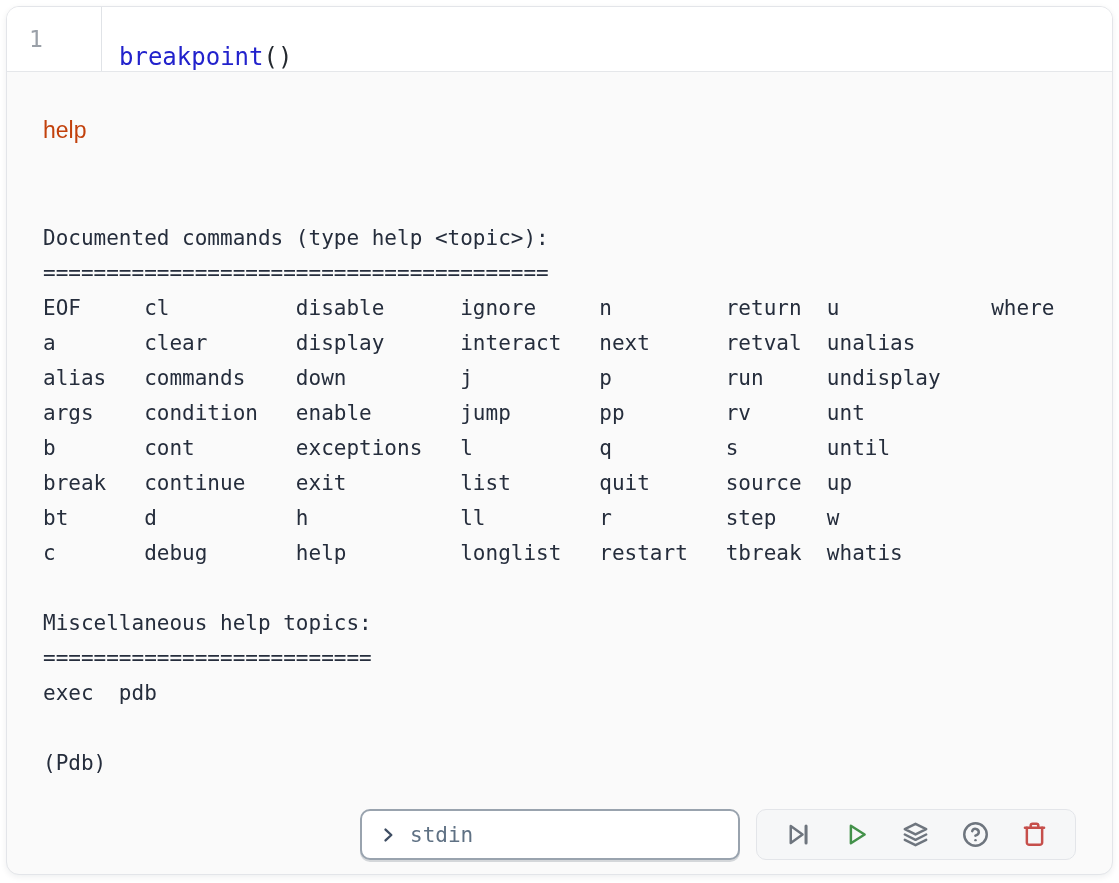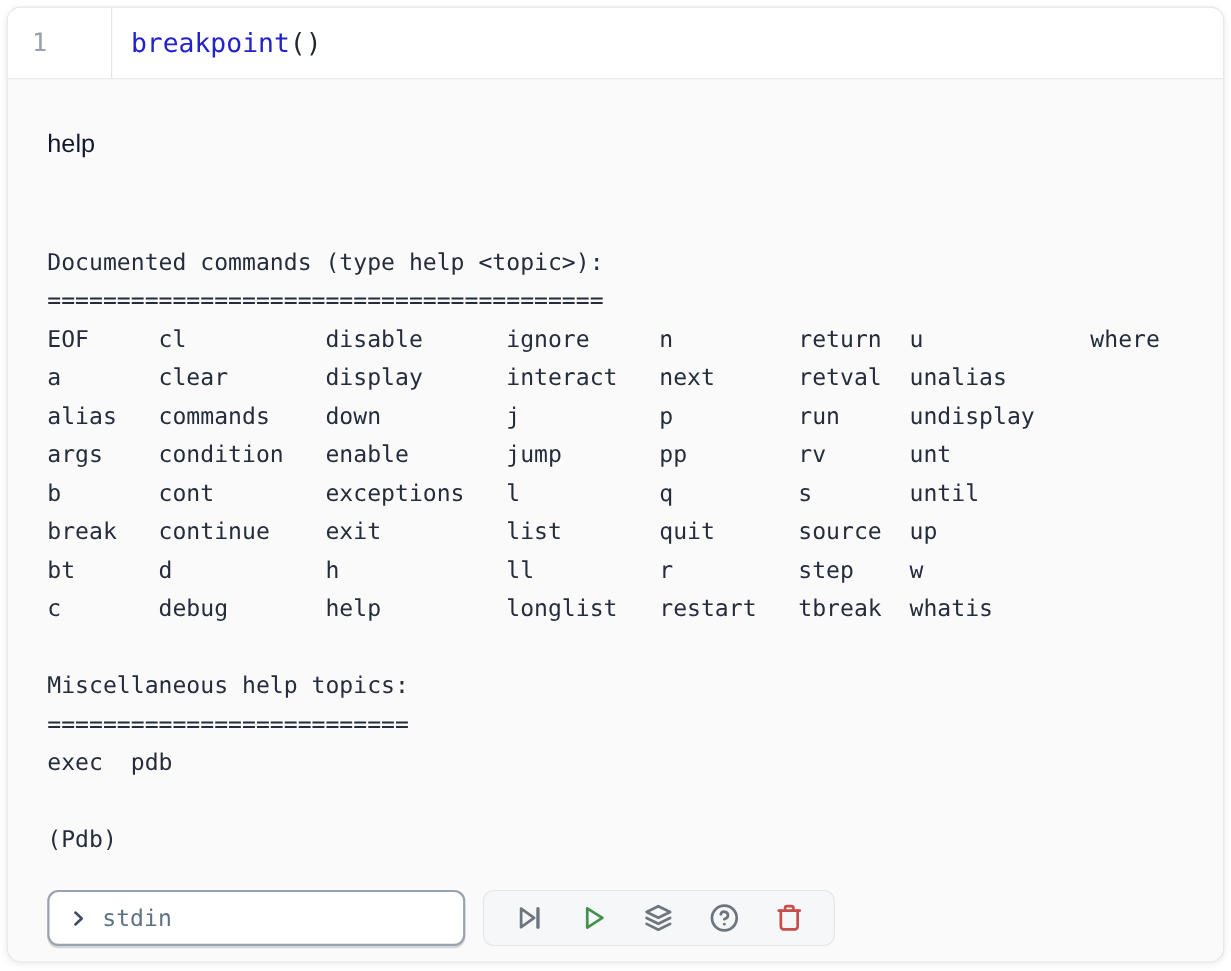--- a/index.html
+++ b/index.html
@@ -35,48 +35,49 @@
     width: 95px;
     padding-left: 22px;
     display: flex;
     align-items: center;
     border-right: 1px solid #e0e3e7;
     color: #9aa0a8;
     font: 23px "DejaVu Sans Mono", monospace;
   }
   .code-line {
     display: flex;
-    align-items: center;
+    align-items: flex-end;
     padding-left: 17px;
     font: 24px "DejaVu Sans Mono", monospace;
     flex: 1;
   }
   .tok-builtin { color: #2222cc; }
   .tok-punct   { color: #24292f; }
   
   .output {
     flex: 1;
     padding: 44px 36px 0 36px;
   }
   .echo {
-    color: #0f172a;
+    color: #c2410c;
     font-size: 23px;
     line-height: 28px;
   }
   .console-pre {
     margin: 77px 0 0 0;
     font: 21px/35px "DejaVu Sans Mono", monospace;
     color: #252d3c;
     white-space: pre;
   }
   
   .controls {
     display: flex;
     align-items: center;
     margin-top: 28px;
+    justify-content: flex-end;
   }
   .stdin-box {
     width: 380px;
     height: 51px;
     background: #ffffff;
     border: 2px solid #99a3ae;
     border-radius: 10px;
     box-shadow: 0 2px 0 rgba(140,149,159,.35);
     display: flex;
     align-items: center;

